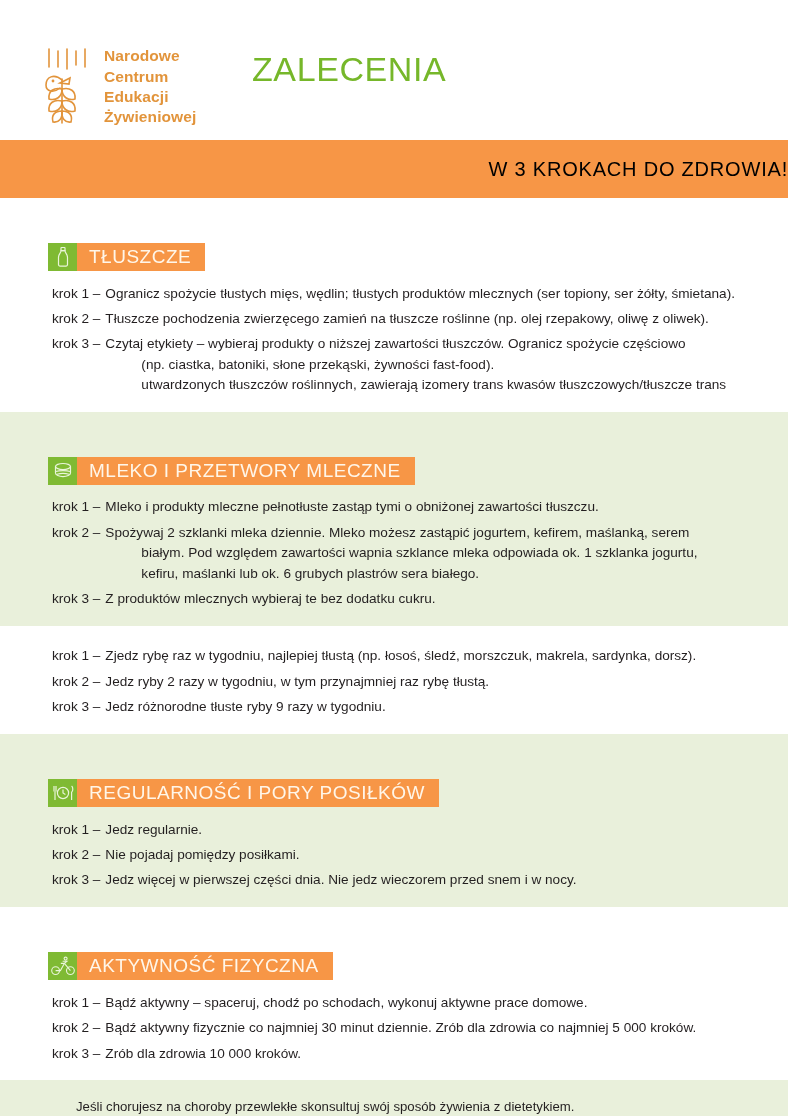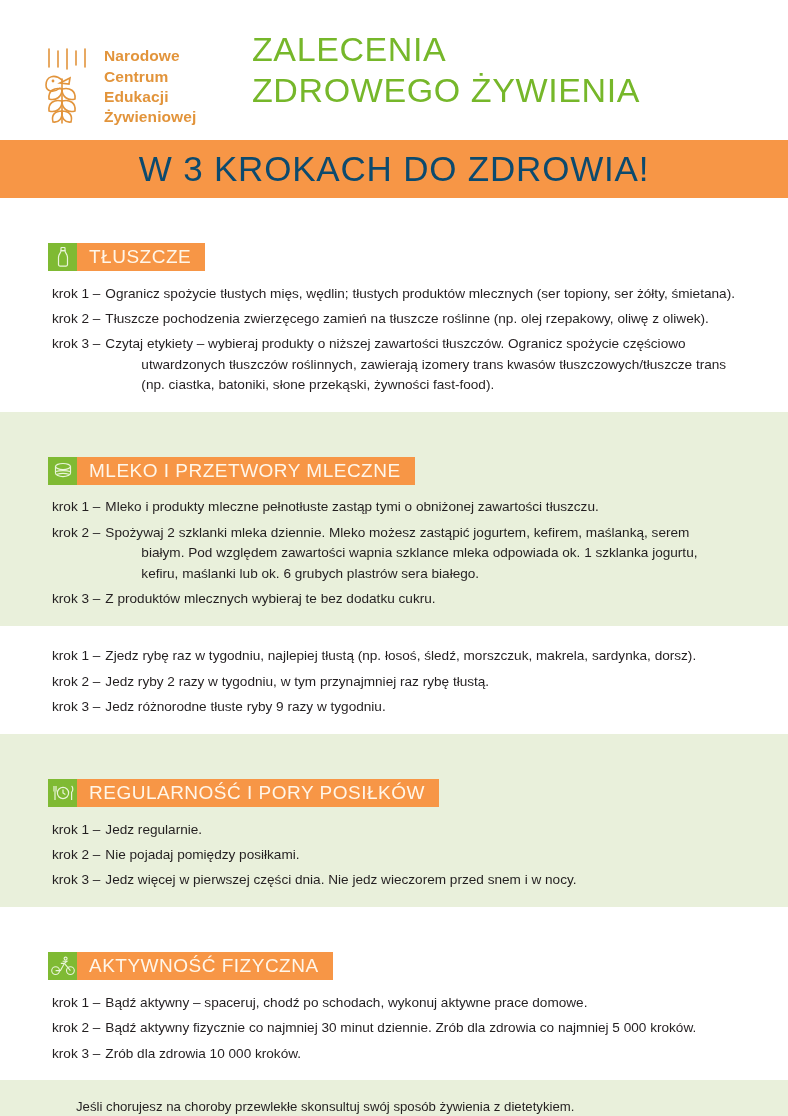--- a/index.html
+++ b/index.html
@@ -39,23 +39,23 @@
     letter-spacing:.6px;
     white-space:nowrap;
   }
 
   
   .banner{
     background:#F79646;
     height:58px;
     display:flex;
     align-items:center;
-    justify-content:center;
-    color:#0c4a6e;
-    font-size:35px;
+    justify-content:flex-end;
+    color:#000000;
+    font-size:20px;
     letter-spacing:.8px;
     font-weight:400;
   }
 
   
   .section{
     padding:14px 0 10px 0;
     box-sizing:border-box;
   }
   .section.tint{background:#E9F0DB;}
@@ -163,21 +163,20 @@
     </span>
     <div class="logo-text">
       <div>Narodowe</div>
       <div>Centrum</div>
       <div>Edukacji</div>
       <div>Żywieniowej</div>
     </div>
   </div>
   <div class="poster-title">
     <div>ZALECENIA</div>
-    <div>ZDROWEGO ŻYWIENIA</div>
   </div>
 </div>
 
 <div class="banner">
   <span>W 3 KROKACH DO ZDROWIA!</span>
 </div>
 
 <div id="sections-root">
     <div class="section plain">
       <div class="sec-head">
@@ -193,21 +192,21 @@
         <li class="step">
           <span class="step-label">krok 1 –</span>
           <span class="step-text"><span>Ogranicz spożycie tłustych mięs, wędlin; tłustych produktów mlecznych (ser topiony, ser żółty, śmietana).</span></span>
         </li>
         <li class="step">
           <span class="step-label">krok 2 –</span>
           <span class="step-text"><span>Tłuszcze pochodzenia zwierzęcego zamień na tłuszcze roślinne (np. olej rzepakowy, oliwę z oliwek).</span></span>
         </li>
         <li class="step">
           <span class="step-label">krok 3 –</span>
-          <span class="step-text"><span>Czytaj etykiety – wybieraj produkty o niższej zawartości tłuszczów. Ogranicz spożycie częściowo</span><span class="cont">utwardzonych tłuszczów roślinnych, zawierają izomery trans kwasów tłuszczowych/tłuszcze trans</span><span class="cont">(np. ciastka, batoniki, słone przekąski, żywności fast-food).</span></span>
+          <span class="step-text"><span>Czytaj etykiety – wybieraj produkty o niższej zawartości tłuszczów. Ogranicz spożycie częściowo</span><span class="cont">(np. ciastka, batoniki, słone przekąski, żywności fast-food).</span><span class="cont">utwardzonych tłuszczów roślinnych, zawierają izomery trans kwasów tłuszczowych/tłuszcze trans</span></span>
         </li>
       </ul>
     </div>
     <div class="section tint">
       <div class="sec-head">
         <div class="sec-icon">
           <svg width="22" height="20" viewBox="0 0 22 20" fill="none" stroke="#EAF5DA" stroke-width="1.2">
             <ellipse cx="11" cy="5.5" rx="7.5" ry="3"></ellipse>
             <path d="M3.5 5.5 L3.5 12 C3.5 14,7 15.6,11 15.6 C15 15.6,18.5 14,18.5 12 L18.5 5.5"></path>
             <path d="M4 10.5 C7 9.3,15 9.3,18 10.5"></path>

